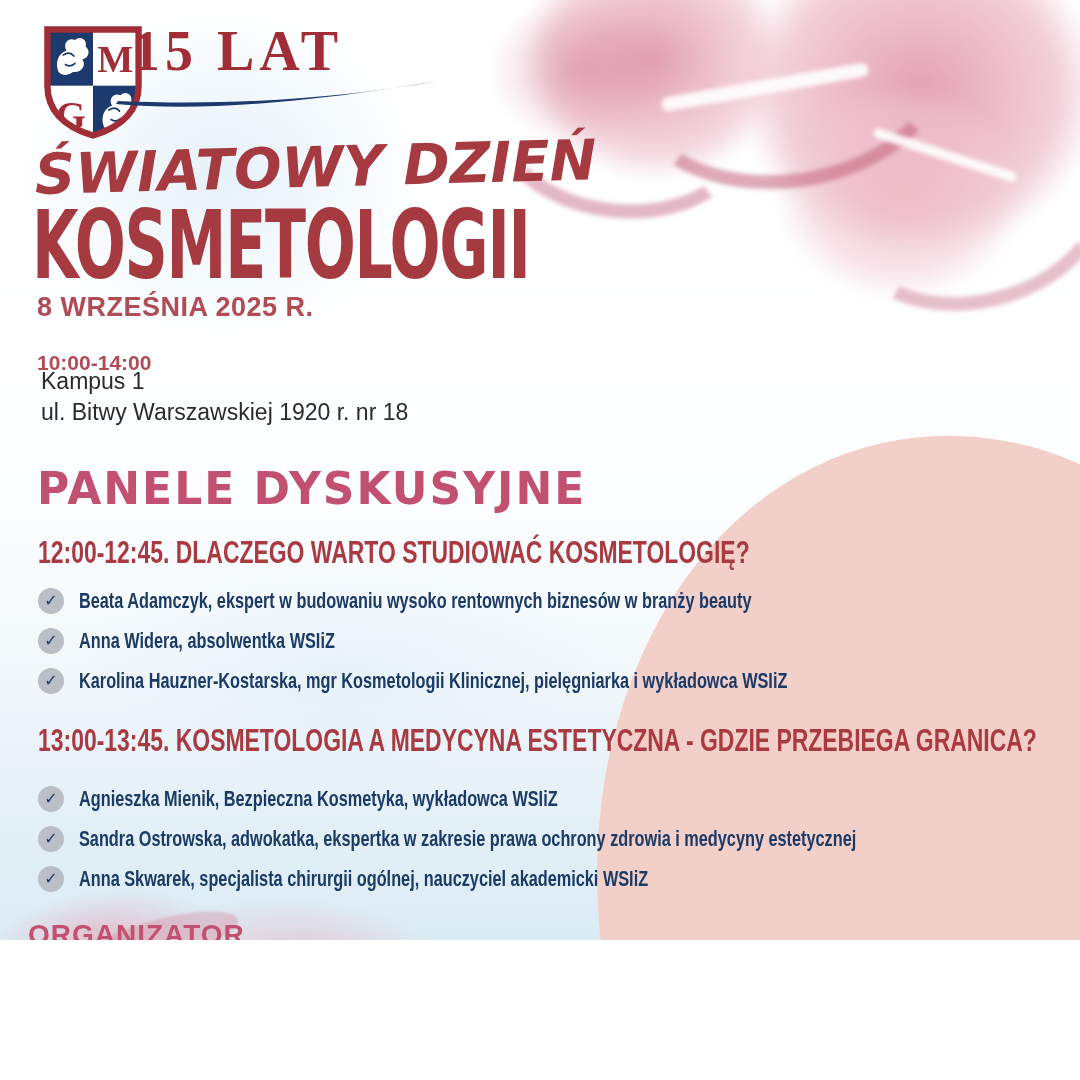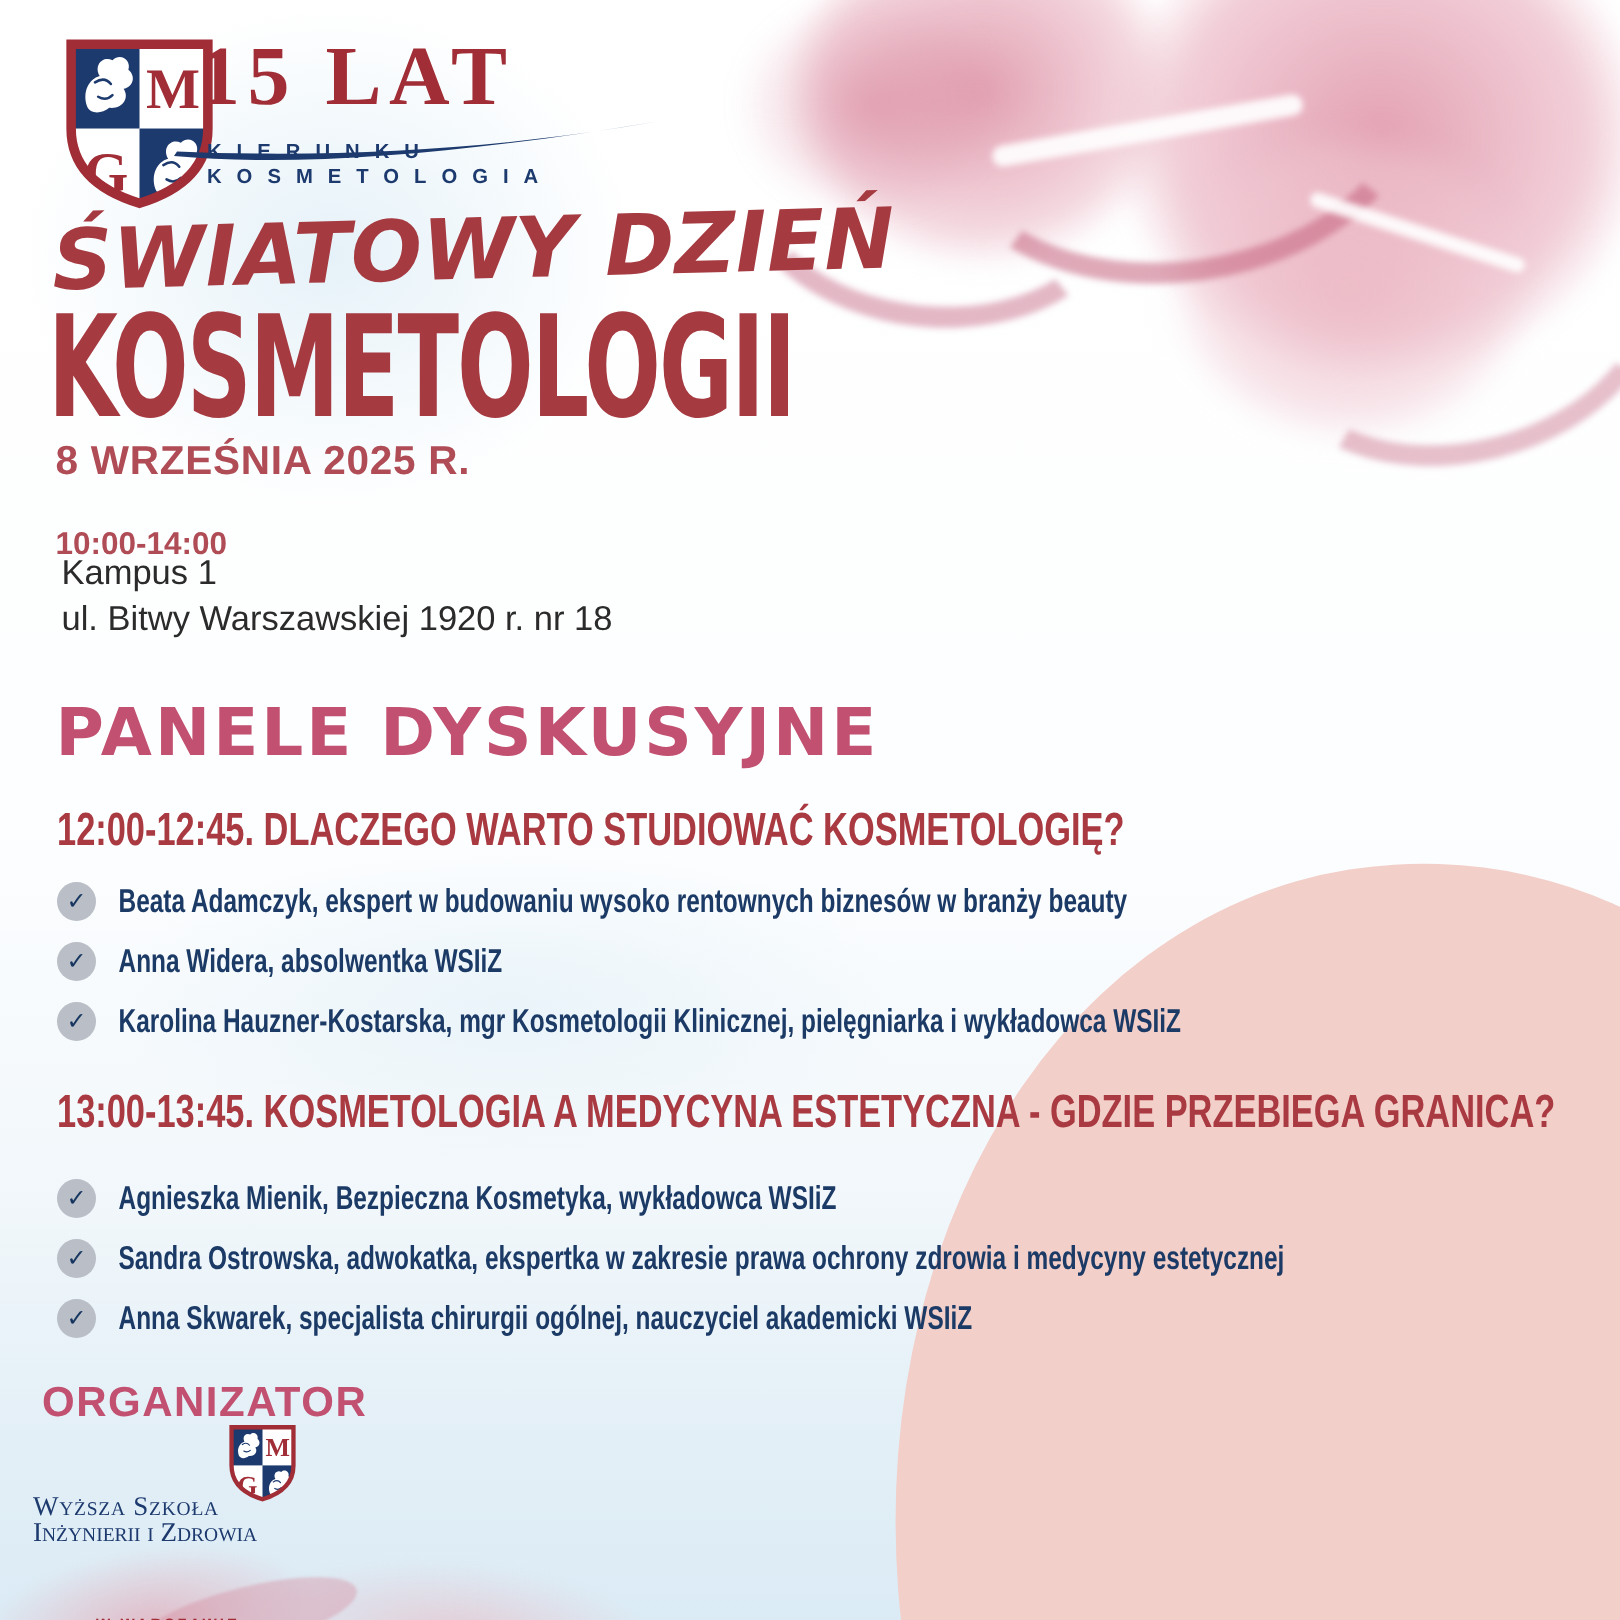--- a/index.html
+++ b/index.html
@@ -1,18 +1,18 @@
 <!DOCTYPE html>
 <html><head>
 <meta charset="utf-8">
 <style>
   html,body{margin:0;padding:0;}
   body{width:1080px;height:1080px;}
   .poster{
-    position:relative;width:1080px;height:1080px;overflow:hidden;
+    position:relative;width:1080px;height:940px;overflow:hidden;
     background:linear-gradient(180deg,#ffffff 0%,#fdfeff 50%,#ecf4f9 85%,#e3eef6 100%);
     font-family:"Liberation Sans",sans-serif;
   }
   
   .wash{position:absolute;pointer-events:none;}
   .wash-topleft{left:-60px;top:-60px;width:560px;height:460px;
     background:radial-gradient(closest-side,rgba(209,231,243,.55),rgba(209,231,243,0) 72%);}
   .wash-mid{left:-40px;top:520px;width:760px;height:300px;
     background:radial-gradient(closest-side,rgba(215,235,245,.42),rgba(215,235,245,0) 70%);}
   .wash-bottom{left:0;bottom:-80px;width:1080px;height:360px;
@@ -148,24 +148,20 @@
   <div class="petal2"></div>
   <div class="petal3"></div>
 
   <svg class="shield-big" viewBox="0 0 100 110">
       <use href="#shieldSym"></use>
     </svg>
   <div class="brand-years">15 LAT</div>
   <svg class="swoosh" viewBox="0 0 330 36">
     <path d="M4 28 C90 36 200 26 326 5 C230 22 120 30 6 25 Z" fill="#1d3a6e"></path>
   </svg>
-  <div class="brand-sub">
-    <div>KIERUNKU</div>
-    <div>KOSMETOLOGIA</div>
-  </div>
 
   <div class="title-script">ŚWIATOWY DZIEŃ</div>
   <div class="title-main">KOSMETOLOGII</div>
   <div class="title-date">8 WRZEŚNIA 2025 R.</div>
   <div class="title-time">10:00-14:00</div>
 
   <div class="location">
     <div>Kampus 1</div>
     <div>ul. Bitwy Warszawskiej 1920 r. nr 18</div>
   </div>

